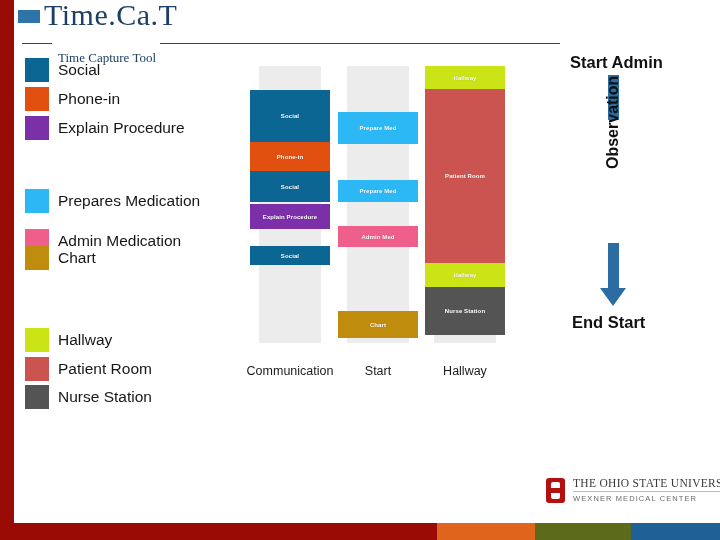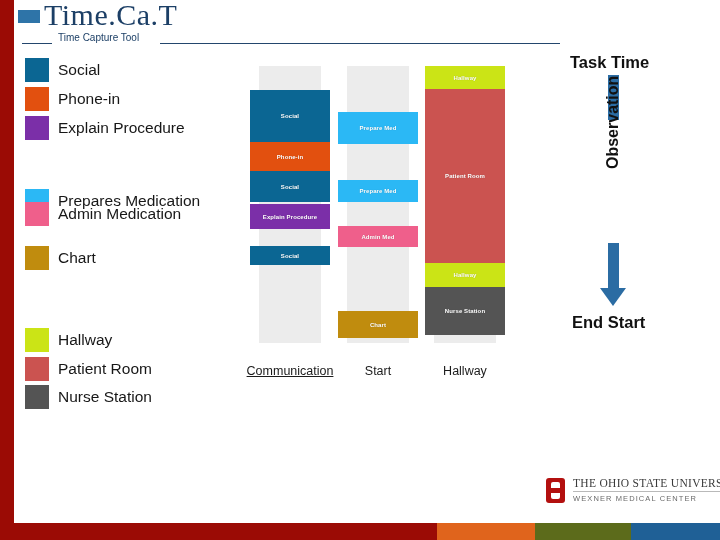--- a/index.html
+++ b/index.html
@@ -33,23 +33,23 @@
     position:absolute;left:18px;top:10px;width:22px;height:13px;
     background:#2e74a8;
   }
   .hdr-title{
     position:absolute;left:44px;top:-2px;
     font-family:"Liberation Serif", serif;
     font-size:30px;color:#1c3f66;letter-spacing:.5px;
     white-space:nowrap;
   }
   .hdr-sub{
-    position:absolute;left:58px;top:32px;
-    font-family:Liberation Sans, sans-serif;
-    font-size:10px;color:#1c3f66;white-space:nowrap;
+    position:absolute;left:58px;top:50px;
+    font-family:Liberation Serif, serif;
+    font-size:13px;color:#1c3f66;white-space:nowrap;
   }
   .hdr-rule-left{
     position:absolute;left:22px;top:43px;width:30px;height:1px;background:#23466d;
   }
   .hdr-rule-right{
     position:absolute;left:160px;top:43px;width:400px;height:1px;background:#23466d;
   }
 
   
   .methods{
@@ -165,21 +165,21 @@
         <div class="legend-label">Phone-in</div>
       </div>
       <div class="legend-item" style="left: 25px; top: 116px;">
         <div class="legend-swatch" style="background: rgb(123, 47, 168);"></div>
         <div class="legend-label">Explain Procedure</div>
       </div>
       <div class="legend-item" style="left: 25px; top: 189px;">
         <div class="legend-swatch" style="background: rgb(43, 184, 245);"></div>
         <div class="legend-label">Prepares Medication</div>
       </div>
-      <div class="legend-item" style="left: 25px; top: 202px;">
+      <div class="legend-item" style="left: 25px; top: 229px;">
         <div class="legend-swatch" style="background: rgb(239, 95, 139);"></div>
         <div class="legend-label">Admin Medication</div>
       </div>
       <div class="legend-item" style="left: 25px; top: 246px;">
         <div class="legend-swatch" style="background: rgb(192, 140, 14);"></div>
         <div class="legend-label">Chart</div>
       </div>
       <div class="legend-item" style="left: 25px; top: 328px;">
         <div class="legend-swatch" style="background: rgb(203, 228, 22);"></div>
         <div class="legend-label">Hallway</div>
@@ -194,36 +194,36 @@
       </div>
     </div>
 
   <div id="chart-root">
       <div class="track" style="left: 259px; top: 66px; height: 277px; background: rgb(236, 236, 236);"></div>
       <div class="seg" style="left: 250px; top: 90px; width: 80px; height: 52px; background: rgb(11, 102, 147);">Social</div>
       <div class="seg" style="left: 250px; top: 142px; width: 80px; height: 29px; background: rgb(226, 80, 15);">Phone-in</div>
       <div class="seg" style="left: 250px; top: 171px; width: 80px; height: 31px; background: rgb(11, 102, 147);">Social</div>
       <div class="seg" style="left: 250px; top: 204px; width: 80px; height: 25px; background: rgb(123, 47, 168);">Explain Procedure</div>
       <div class="seg" style="left: 250px; top: 246px; width: 80px; height: 19px; background: rgb(11, 102, 147);">Social</div>
-      <div class="col-header" style="left: 219px; width: 142px; text-decoration: underline;">Communication</div>
+      <div class="col-header" style="left: 219px; width: 142px;">Communication</div>
       <div class="track" style="left: 347px; top: 66px; height: 277px; background: rgb(236, 236, 236);"></div>
       <div class="seg" style="left: 338px; top: 112px; width: 80px; height: 32px; background: rgb(43, 184, 245);">Prepare Med</div>
       <div class="seg" style="left: 338px; top: 180px; width: 80px; height: 22px; background: rgb(43, 184, 245);">Prepare Med</div>
       <div class="seg" style="left: 338px; top: 226px; width: 80px; height: 21px; background: rgb(239, 95, 139);">Admin Med</div>
       <div class="seg" style="left: 338px; top: 311px; width: 80px; height: 27px; background: rgb(192, 140, 14);">Chart</div>
       <div class="col-header" style="left: 307px; width: 142px;">Start</div>
       <div class="track" style="left: 434px; top: 66px; height: 277px; background: rgb(236, 236, 236);"></div>
       <div class="seg" style="left: 425px; top: 66px; width: 80px; height: 23px; background: rgb(203, 228, 22);">Hallway</div>
       <div class="seg" style="left: 425px; top: 89px; width: 80px; height: 174px; background: rgb(203, 83, 80);">Patient Room</div>
       <div class="seg" style="left: 425px; top: 263px; width: 80px; height: 24px; background: rgb(203, 228, 22);">Hallway</div>
       <div class="seg" style="left: 425px; top: 287px; width: 80px; height: 48px; background: rgb(84, 84, 84);">Nurse Station</div>
       <div class="col-header" style="left: 394px; width: 142px;">Hallway</div>
     </div>
 
-  <div class="start-time">Task Time</div>
+  <div class="start-time">Start Admin</div>
   <div class="arrow-top"></div>
   <div class="obs-label">Observation</div>
   <div class="arrow-shaft"></div>
   <div class="arrow-head"></div>
   <div class="end-time">End Start</div>
 
   <div class="logo">
     <div class="logo-mark"></div>
     <div class="logo-text">
       <div class="logo-l1">THE OHIO STATE UNIVERSITY</div>

